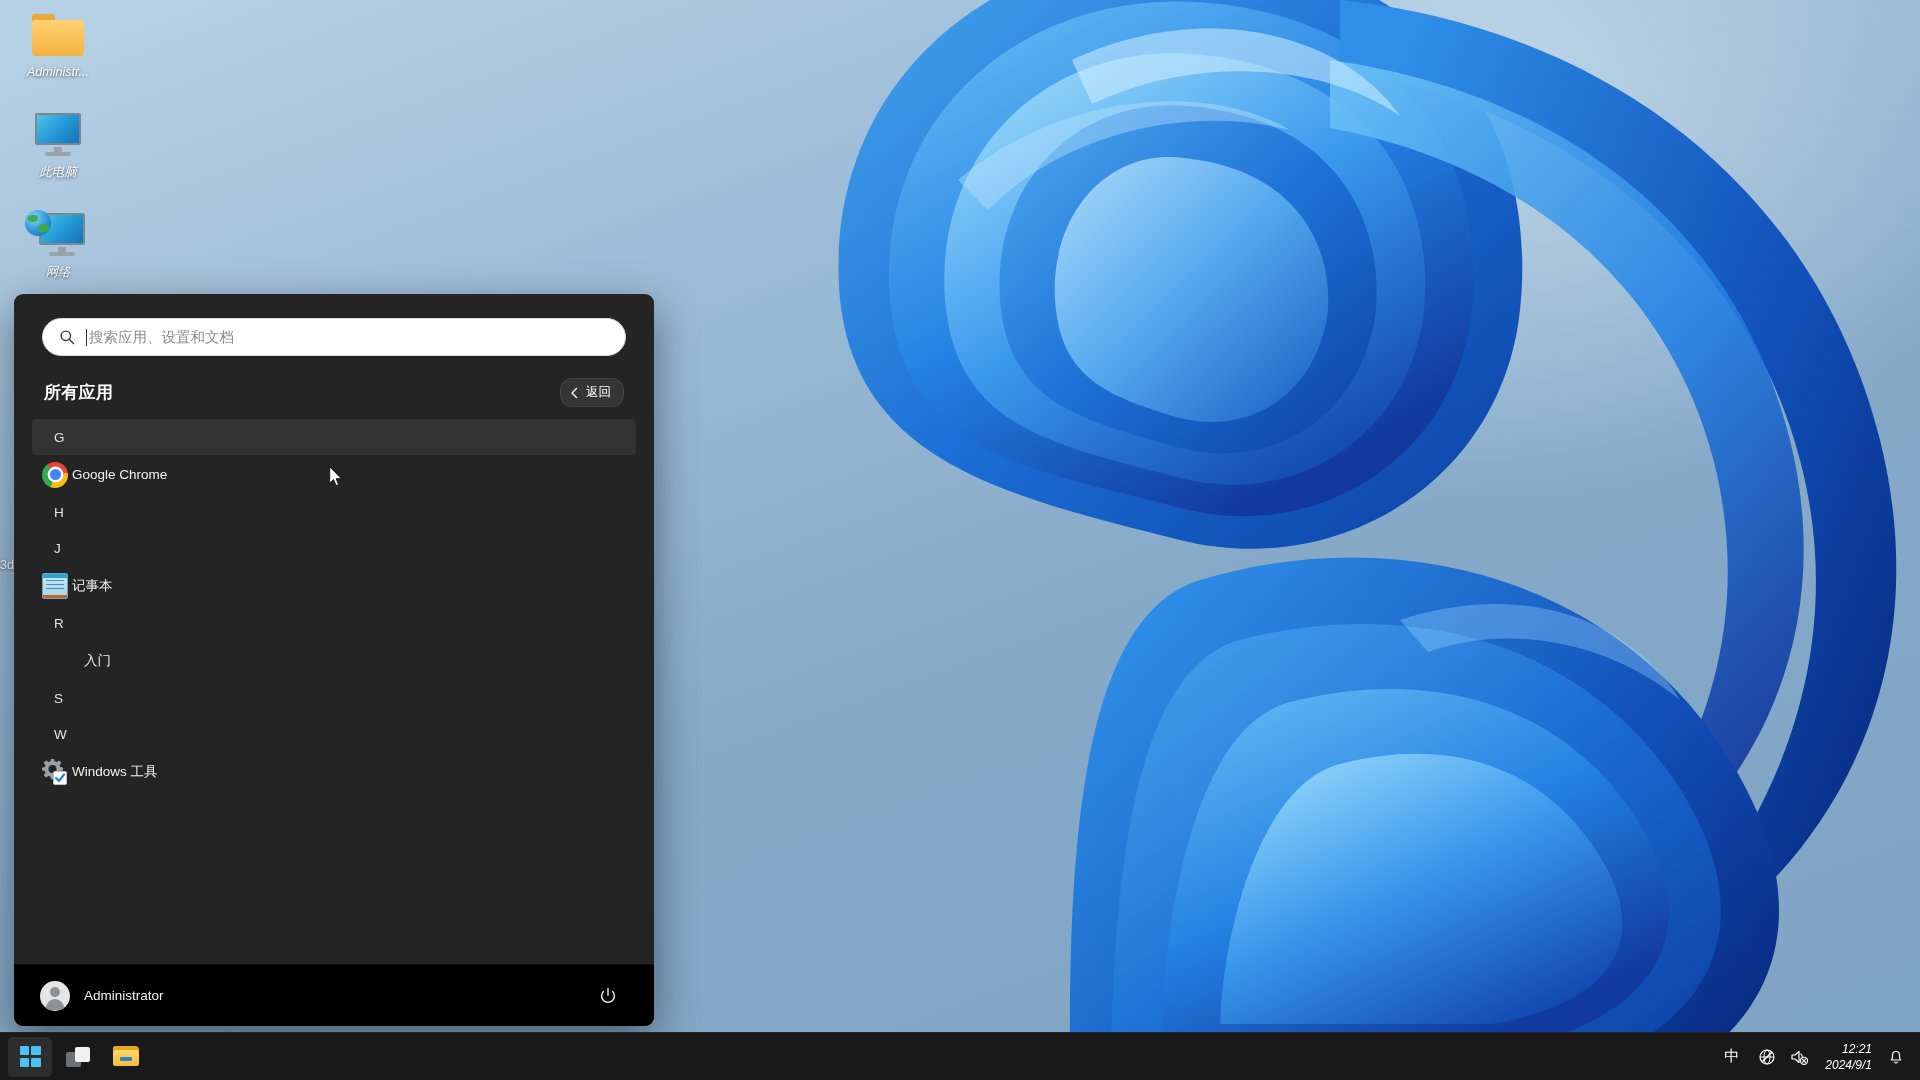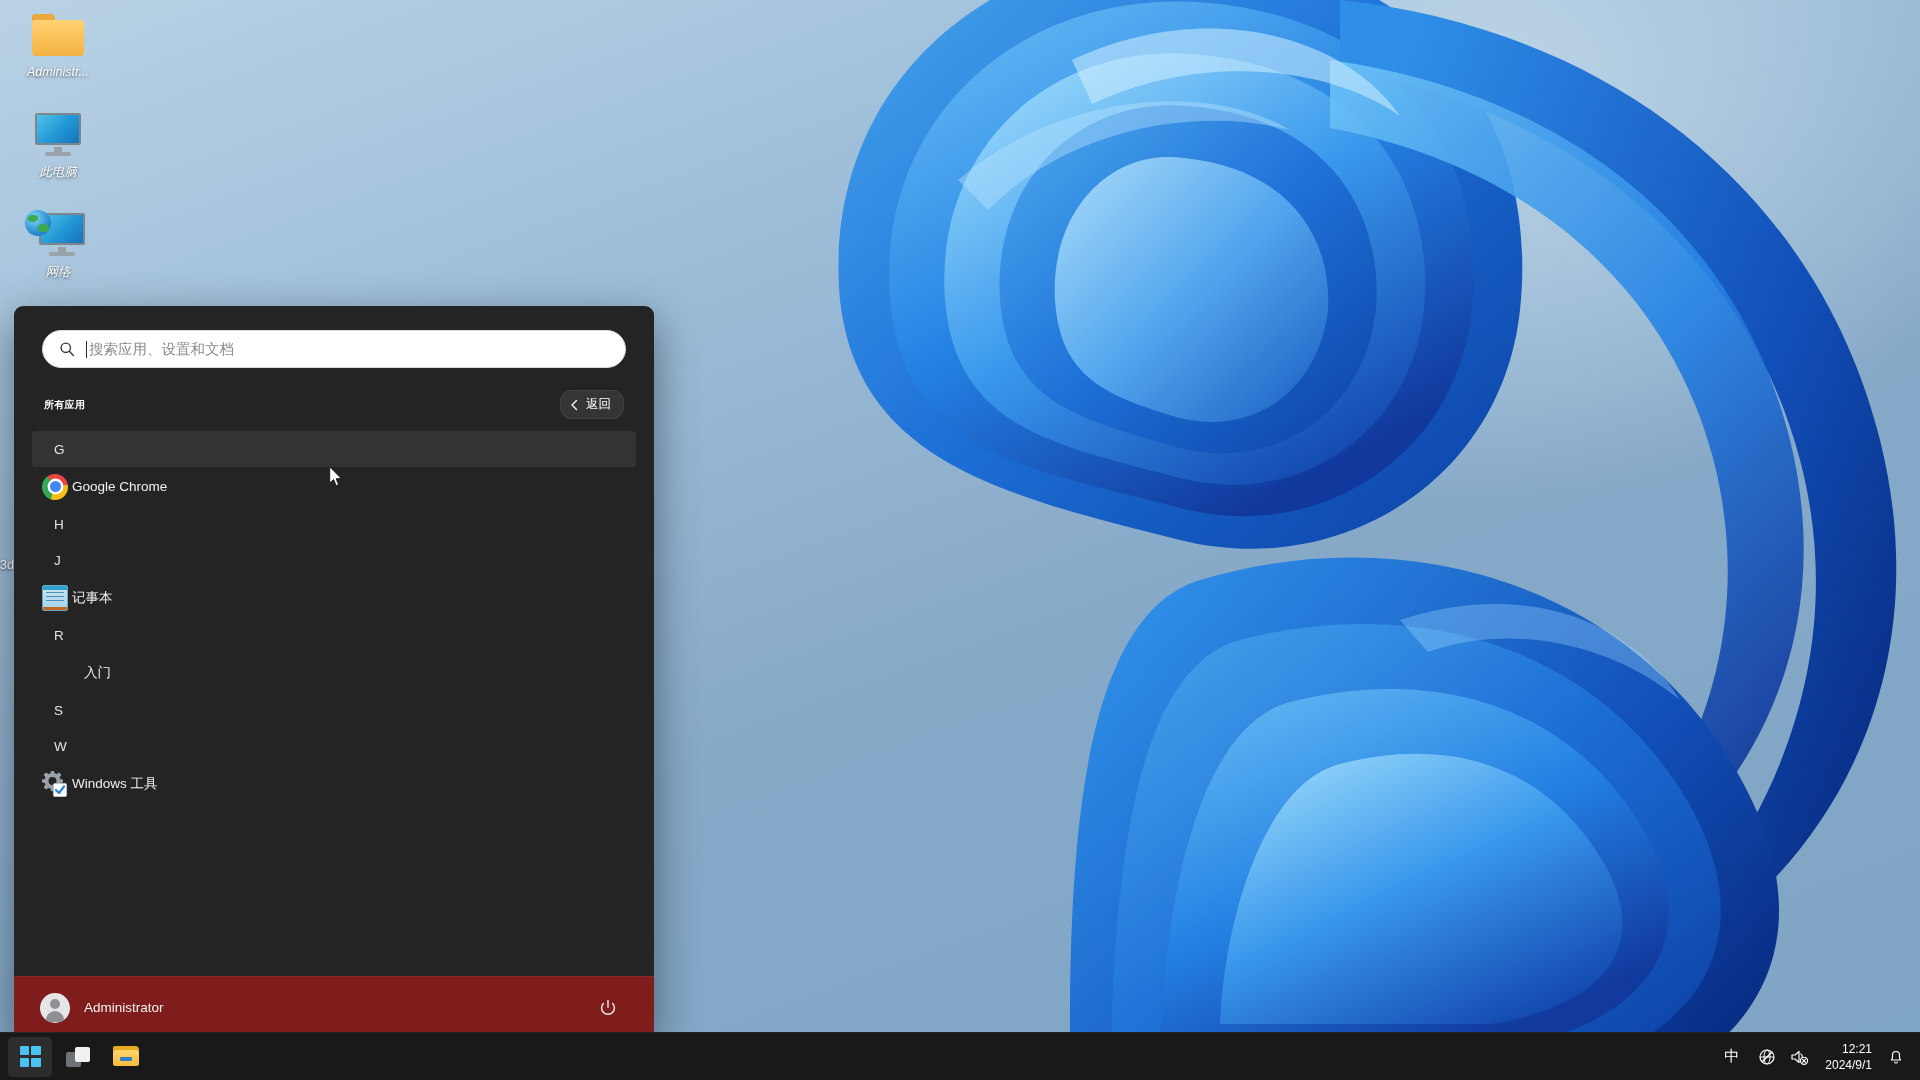--- a/index.html
+++ b/index.html
@@ -77,37 +77,37 @@
     overflow:hidden; white-space:nowrap;
   }
 
   
   #startmenu{
     position:absolute; left:14px; top:294px; width:640px; height:732px;
     background:#242424;
     border-radius:9px;
     box-shadow:0 14px 44px rgba(0,0,0,.45), 0 0 0 1px rgba(255,255,255,.055);
     overflow:hidden;
-    display:flex; flex-direction:column;margin-top:12px;
+    display:flex; flex-direction:column;
   }
   #sm-searchrow{ padding:24px 28px 0 28px; }
   #searchbox{
     height:38px; background:#fff; border-radius:19px;
     display:flex; align-items:center; padding:0 16px; gap:11px;
     border:1px solid #d8d8d8;
   }
   #searchbox svg{ flex:0 0 auto; }
   #search-caret{ width:1px; height:17px; background:#2b2b2b; }
   #search-ph{ color:#8a8a8a; font-size:14.5px; margin-left:-9px; }
 
   #sm-header{
     display:flex; align-items:center; justify-content:space-between;
     padding:22px 30px 6px 30px;
   }
-  #sm-header .title{ color:#fff; font-size:10px; font-weight:bold; letter-spacing:.3px; }
+  #sm-header .title{ color:#fff; font-size:17px; font-weight:bold; letter-spacing:.3px; }
   #backbtn{
     display:flex; align-items:center; gap:7px;
     background:#353535; border:1px solid rgba(255,255,255,.07);
     color:#fff; font-size:12.5px; border-radius:12px;
     padding:5px 12px 5px 9px; cursor:pointer;
   }
 
   #applist{ flex:1 1 auto; padding:6px 18px 0 18px; overflow:hidden; position:relative; }
 
   .sec-head{
@@ -160,21 +160,21 @@
     background:linear-gradient(180deg,#cfe6f2 0%,#9fd4ea 100%);
     border-radius:2px; border:1px solid #6aa9c6; overflow:hidden;
   }
   .ic-note .top{ height:4px; background:#2fa3cf; }
   .ic-note .ln{ height:1.6px; background:#4a8fb3; margin:2.3px 3px 0 3px; border-radius:1px; }
   .ic-note .bot{ position:absolute; left:0; bottom:0; width:100%; height:3px; background:#c2651f; }
 
   .ic-gear{ display:flex; align-items:center; justify-content:center; }
 
   #sm-footer{
-    height:62px; background:#7f1d1d;
+    height:62px; background:#000000;
     display:flex; align-items:center; justify-content:space-between;
     padding:0 32px 0 26px;
     border-top:1px solid rgba(255,255,255,.045);
   }
   #userbtn{ display:flex; align-items:center; gap:14px; cursor:pointer; }
   #avatar{
     width:30px; height:30px; border-radius:50%; background:#e6e6e6;
     position:relative; overflow:hidden;
   }
   #avatar:before{ content:""; position:absolute; left:50%; top:6px; transform:translateX(-50%); width:10px; height:10px; border-radius:50%; background:#8d9196; }
@@ -204,21 +204,21 @@
   .taskview .bk{ position:absolute; left:0; bottom:0; width:15px; height:15px; background:#6e7276; border-radius:2px; }
   .taskview .fr{ position:absolute; right:0; top:0; width:15px; height:15px; background:#f1f1f1; border-radius:2px; }
   .expl{ position:relative; width:26px; height:21px; }
   .expl .bk{ position:absolute; left:0; top:0; width:26px; height:20px; background:#e8a81f; border-radius:2px 4px 3px 3px; }
   .expl .fr{ position:absolute; left:0; top:4px; width:26px; height:16px; background:linear-gradient(180deg,#ffd66b,#f5bb3b); border-radius:3px; }
   .expl .slot{ position:absolute; left:7px; top:11px; width:12px; height:4px; background:#2f7fc4; border-radius:1px; }
 
   #tb-right{ display:flex; align-items:center; gap:14px; padding-right:16px; color:#fff; }
   .tray-item{ cursor:pointer; display:flex; align-items:center; justify-content:center; }
   #ime{ font-size:15px; padding:3px 5px; }
-  #clock{ text-align:right; font-size:12px; line-height:16px; cursor:pointer; padding:0 2px; }
+  #clock{ text-align:right; font-size:12px; line-height:16px; cursor:pointer; padding:0 2px;font-style:italic; }
 </style>
 </head>
 <body>
 
 <div id="wallpaper">
   <svg id="swirlwrap" viewBox="0 0 1340 1210" preserveAspectRatio="none">
     <defs>
       <linearGradient id="gA" x1="0" y1="0" x2="1" y2="1">
         <stop offset="0" stop-color="#4aa8ee"></stop>
           <stop offset="0.5" stop-color="#1c6fd6"></stop>

